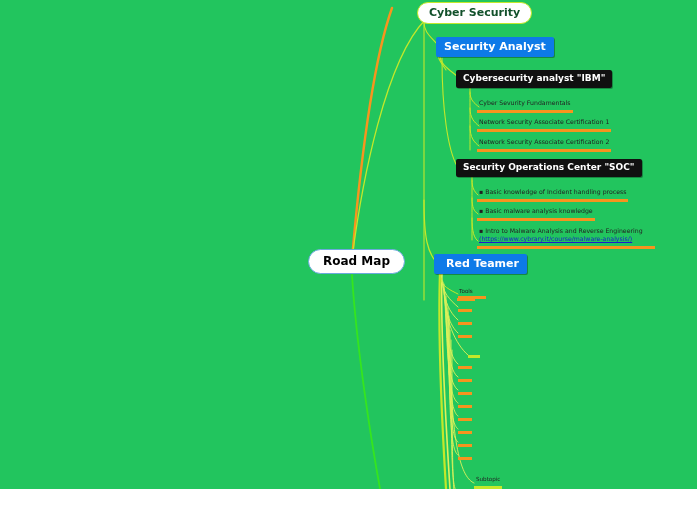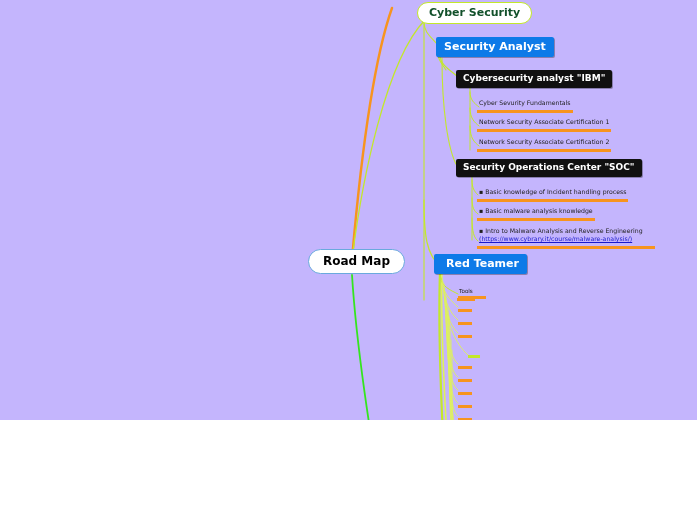--- a/index.html
+++ b/index.html
@@ -3,22 +3,22 @@
 <meta charset="utf-8">
 <style>
   html, body {
     margin: 0;
     padding: 0;
     background: #ffffff;
   }
   #canvas {
     position: relative;
     width: 697px;
-    height: 420px;
-    background: #c4b5fd;
+    height: 489px;
+    background: #22c55e;
     overflow: hidden;
     font-family: "DejaVu Sans", "Liberation Sans", sans-serif;
   }
   #edges {
     position: absolute;
     left: 0;
     top: 0;
     width: 697px;
     height: 520px;
     pointer-events: none;

